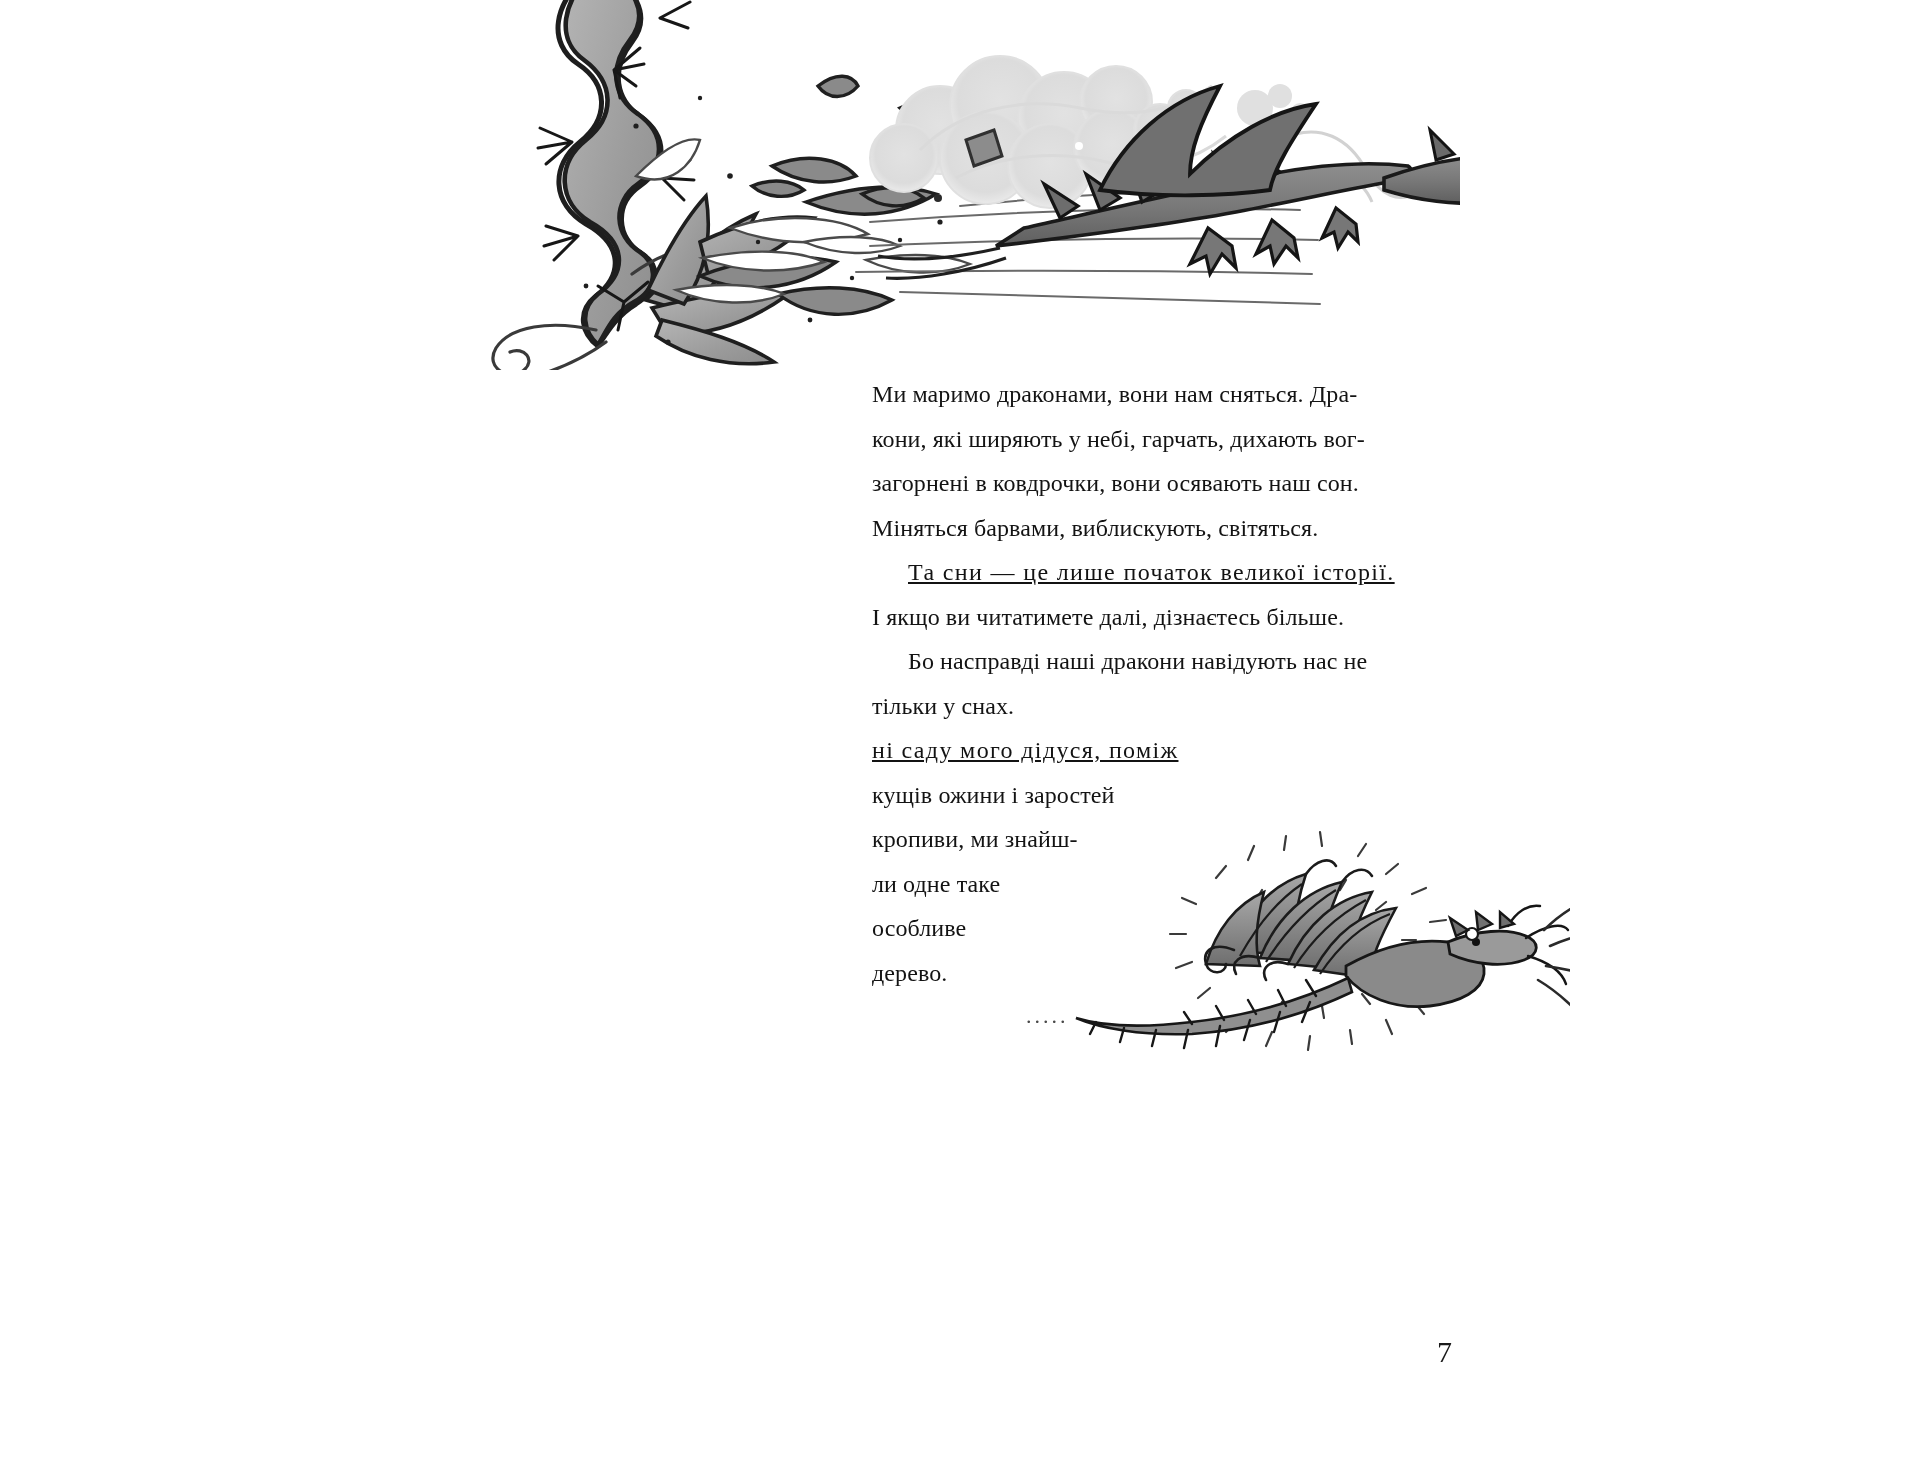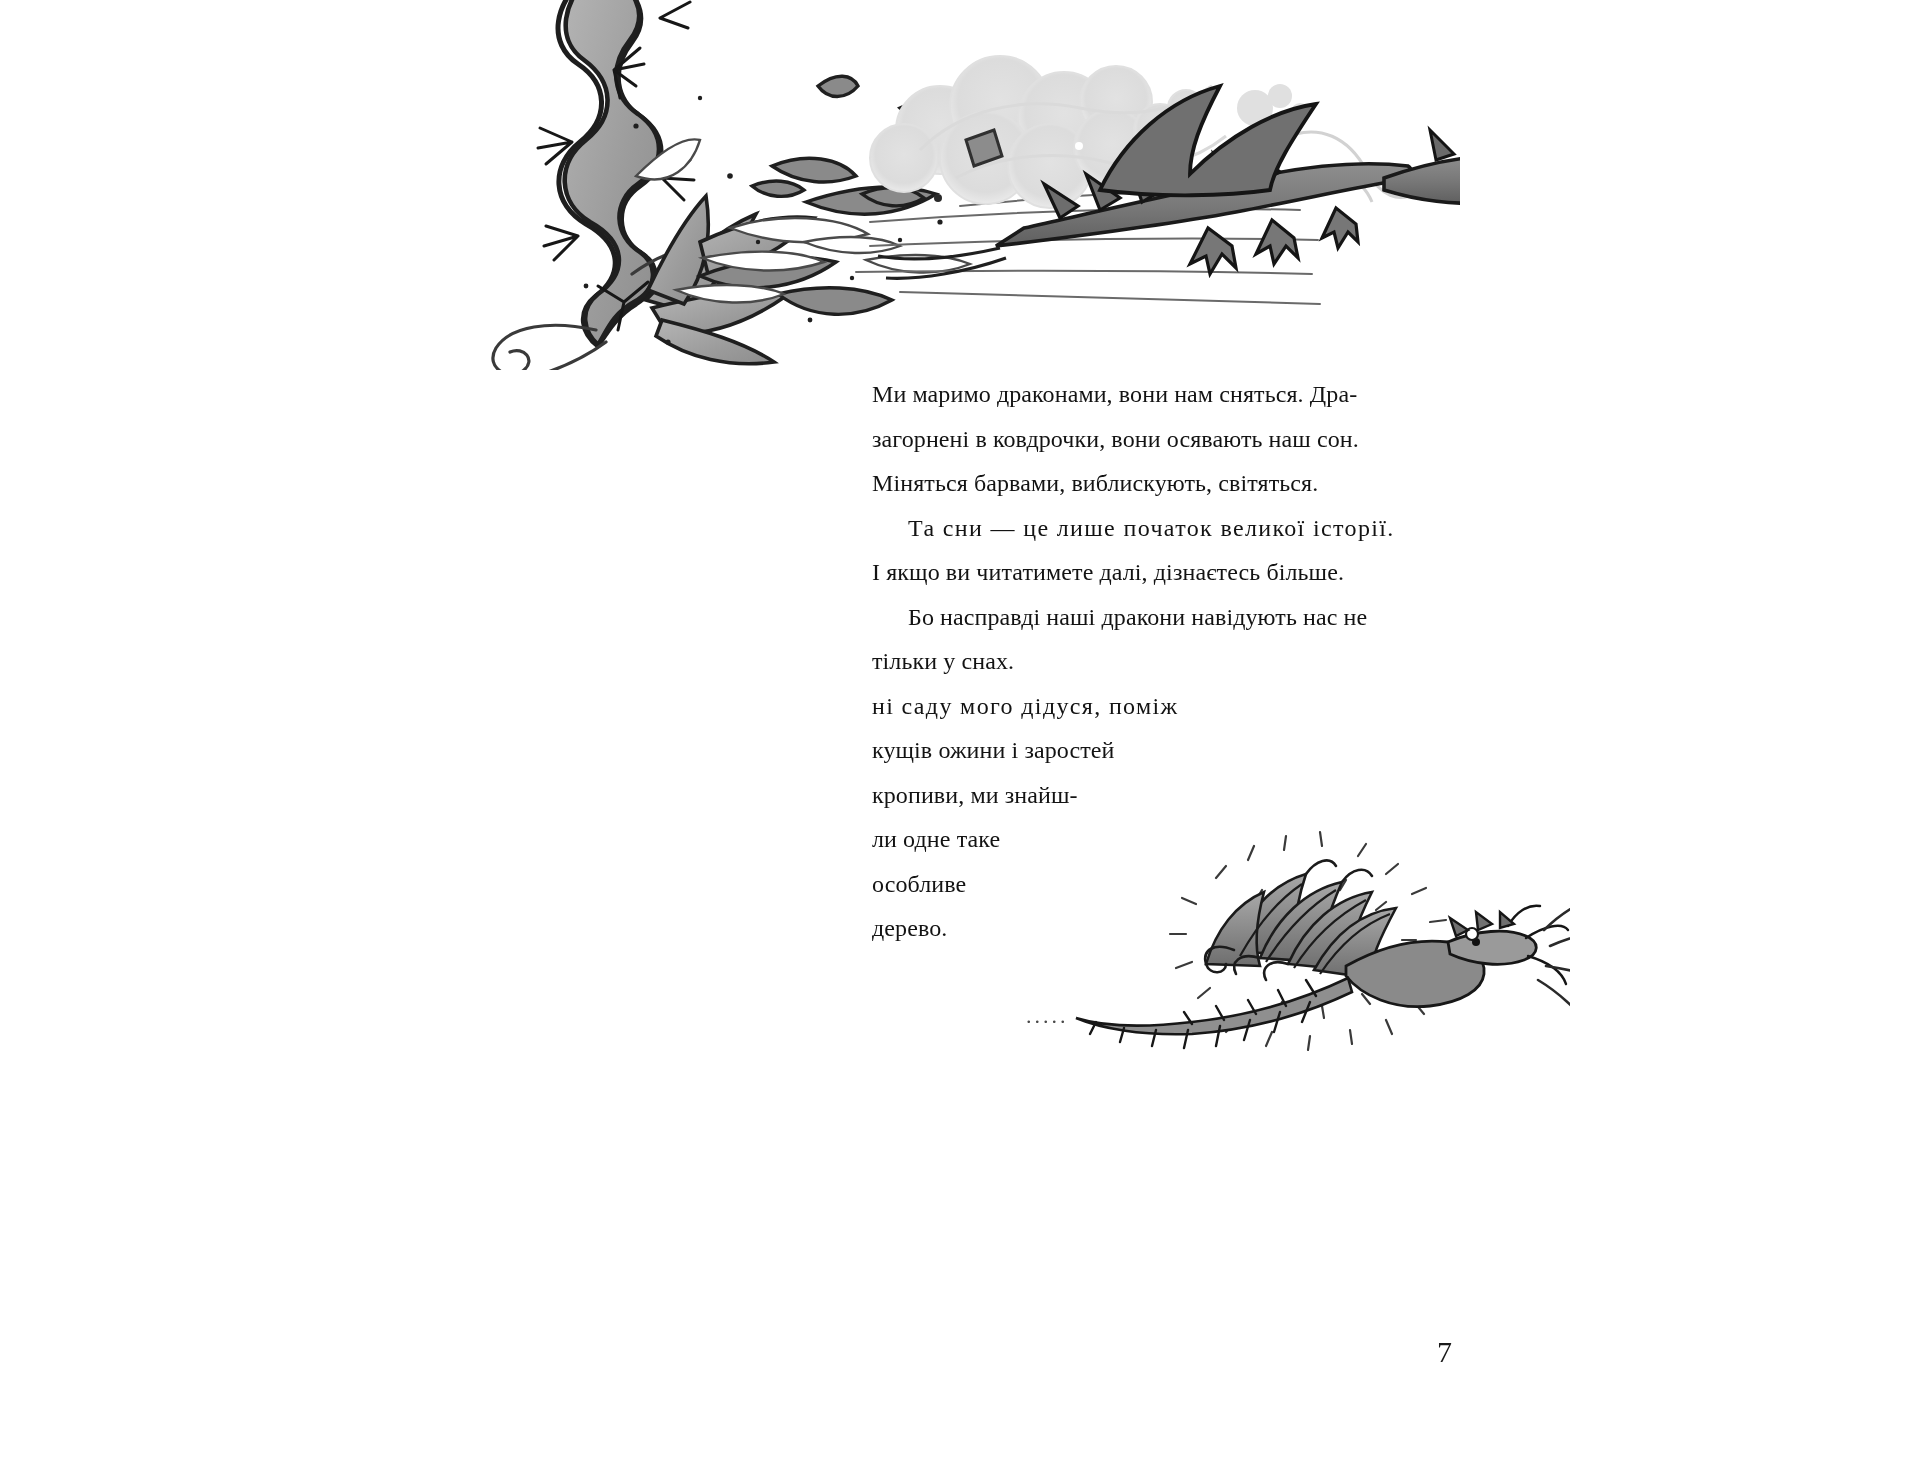--- a/index.html
+++ b/index.html
@@ -52,20 +52,21 @@
     line-height: 44.5px;
     letter-spacing: 0.1px;
     white-space: pre;
     color: #131313;
   }
   .line.indent {
     padding-left: 36px;
   }
   .line.wide {
     letter-spacing: 1.35px;
+    text-decoration: underline;
   }
 
   
   .folio {
     position: absolute;
     left: 1437px;
     top: 1335px;
     font-size: 30px;
     color: #1a1a1a;
     font-family: "Liberation Serif", "DejaVu Serif", serif;
@@ -339,20 +340,21 @@
       <path d="M300 172 l-8 20 M270 182 l-6 20 M240 190 l-6 20 M210 196 l-4 20 M178 200 l-4 18"></path>
       <path d="M146 200 l-4 16 M114 198 l-4 14 M86 192 l-6 12"></path>
       <path d="M306 166 l-10 -16 M276 176 l-8 -16 M246 184 l-8 -14 M214 190 l-8 -14 M182 194 l-8 -12"></path>
     </g>
   </svg>
 
   <div class="tail-dots">.....</div>
 
   <div class="textcol">
     <div class="line">Ми маримо драконами, вони нам сняться. Дра-</div>
+    <div class="line">кони, які ширяють у небі, гарчать, дихають вог-</div>
     <div class="line">загорнені в ковдрочки, вони осявають наш сон.</div>
     <div class="line">Міняться барвами, виблискують, світяться.</div>
     <div class="line indent wide">Та сни — це лише початок великої історії.</div>
     <div class="line">І якщо ви читатимете далі, дізнаєтесь більше.</div>
     <div class="line indent">Бо насправді наші дракони навідують нас не</div>
     <div class="line">тільки у снах.</div>
     <div class="line wide">ні саду мого дідуся, поміж</div>
     <div class="line">кущів ожини і заростей</div>
     <div class="line">кропиви, ми знайш-</div>
     <div class="line">ли одне таке</div>

